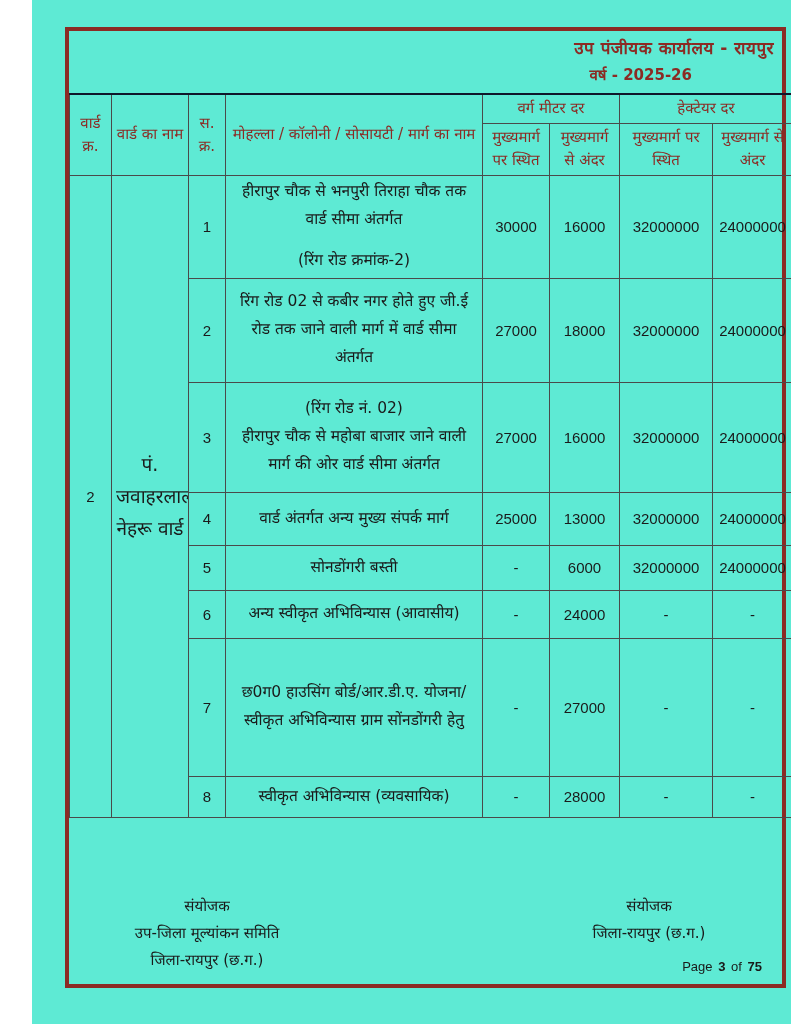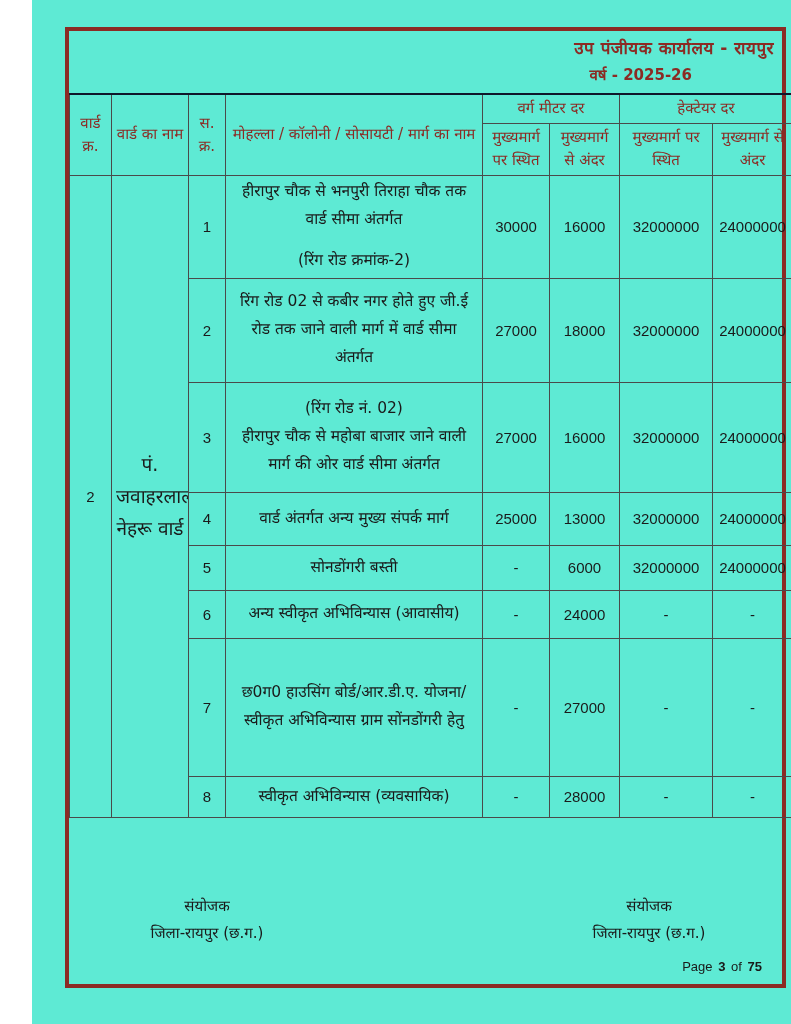--- a/index.html
+++ b/index.html
@@ -231,20 +231,21 @@
           <td class="num">28000</td>
           <td class="num">-</td>
           <td class="num">-</td>
         </tr>
       </tbody>
     </table>
   </div>
 
   <div class="sig sig-left">
     <div>संयोजक</div>
+    <div>उप-जिला मूल्यांकन समिति</div>
     <div>जिला-रायपुर (छ.ग.)</div>
   </div>
 
   <div class="sig sig-right">
     <div>संयोजक</div>
     <div>जिला-रायपुर (छ.ग.)</div>
   </div>
 
   <div class="page-indicator">
     <span>Page</span>

